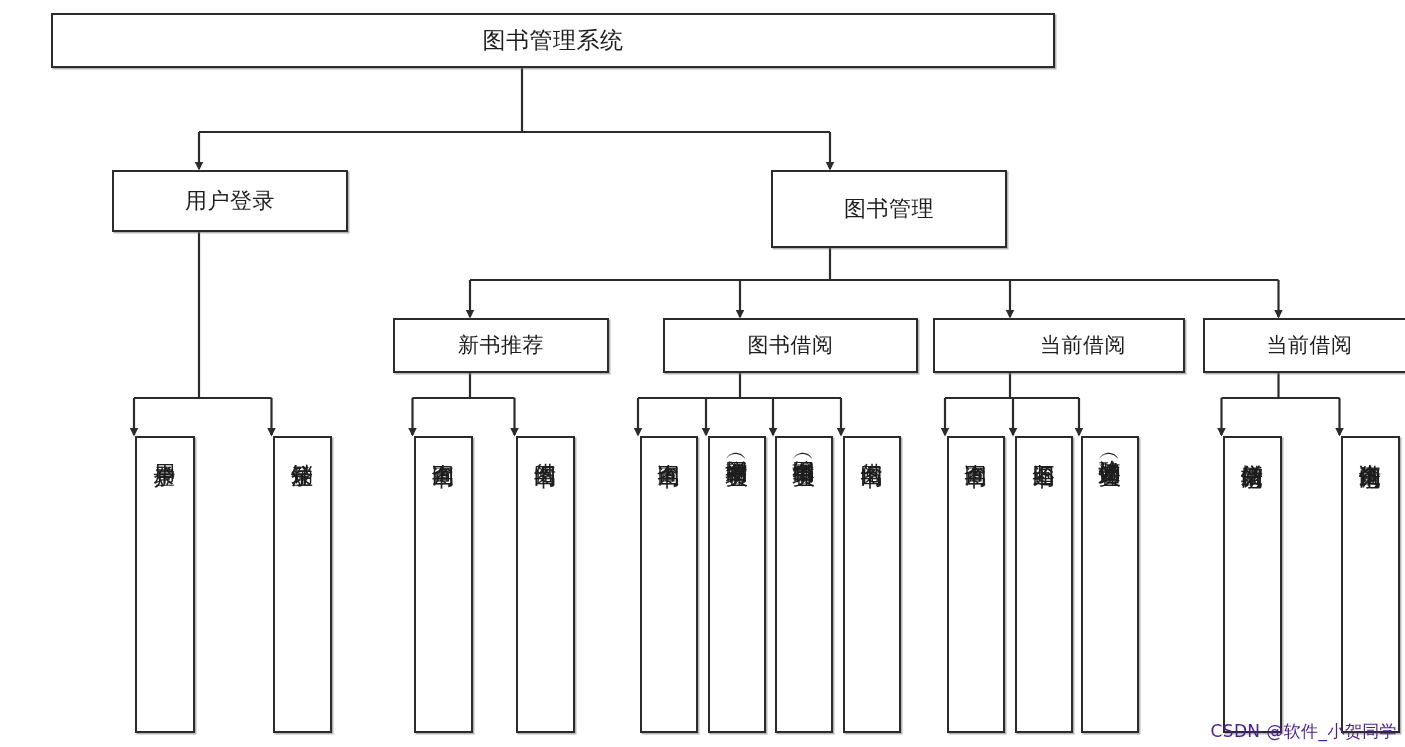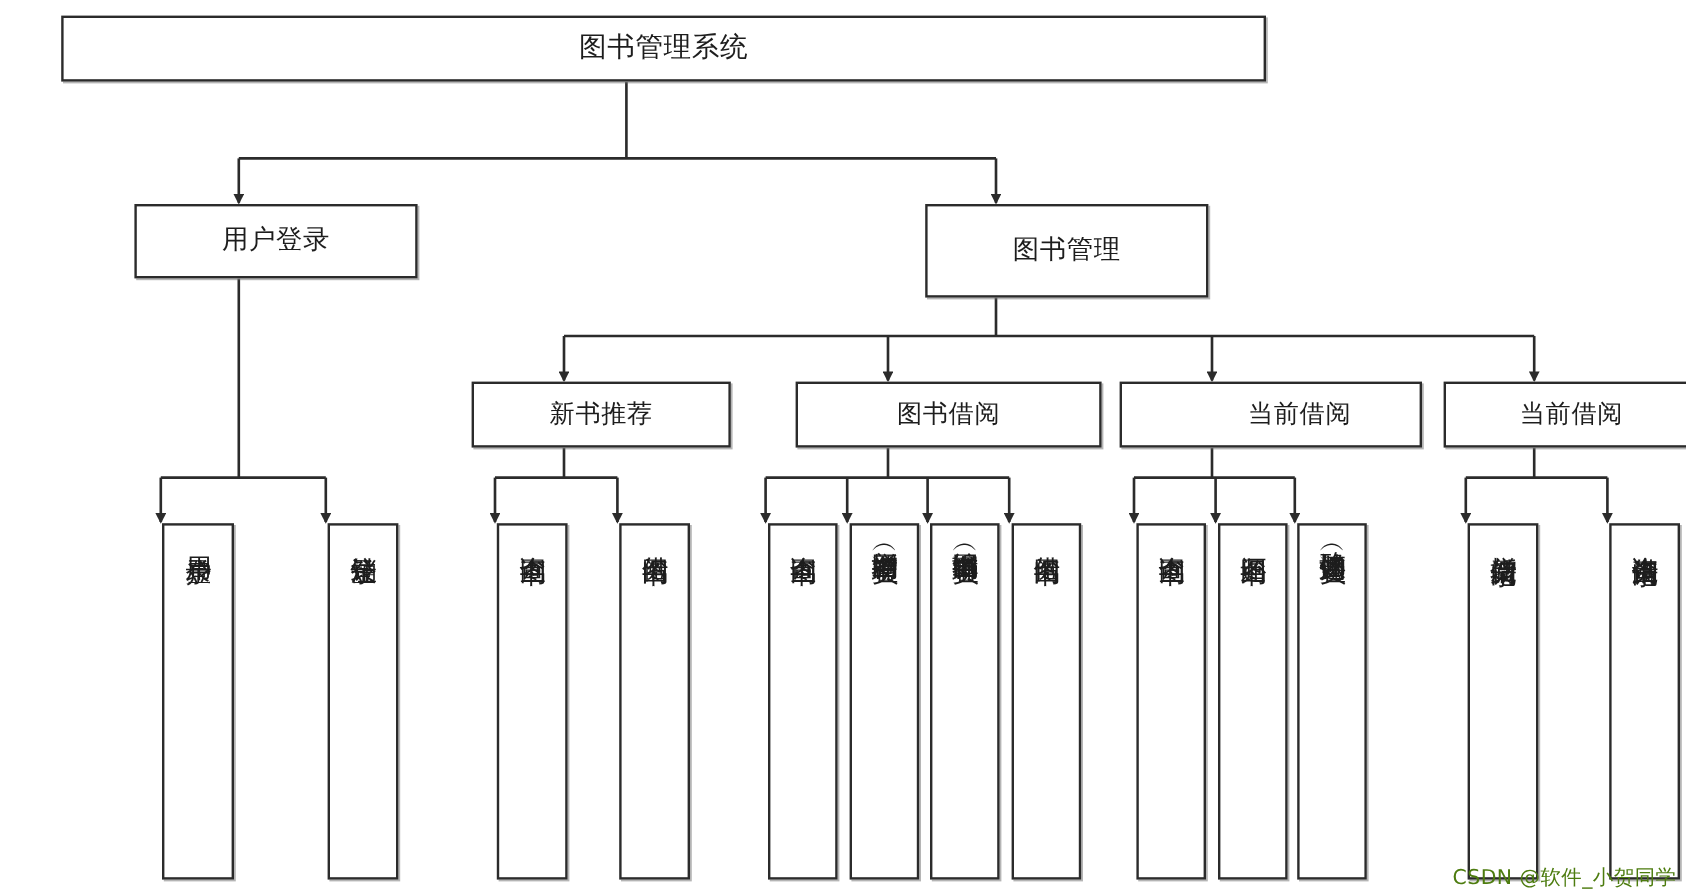--- a/index.html
+++ b/index.html
@@ -60,21 +60,21 @@
   .leaf {
     align-items: flex-start;
     padding-top: 8px;
   }
   .leaf.tall-text { padding-top: 4px; }
   #watermark {
     position: absolute;
     right: 8px;
     bottom: 4px;
     font-size: 17px;
-    color: #4d7c0f;
+    color: #4c1d95;
     letter-spacing: 0.4px;
     user-select: none;
     pointer-events: none;
     white-space: nowrap;
   }
 </style>
 </head>
 <body>
 
 <div id="diagram-root">

